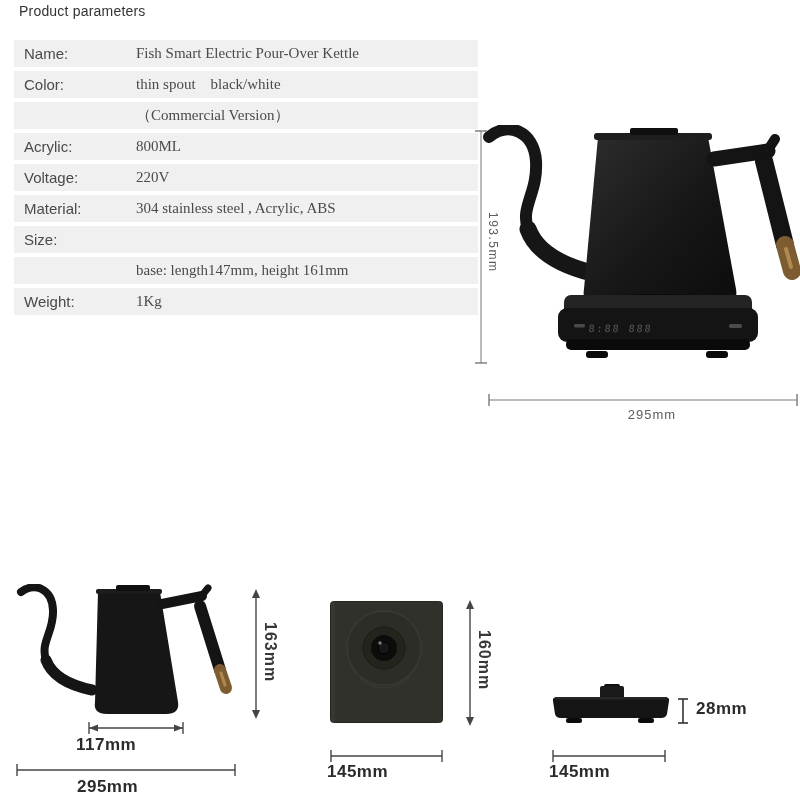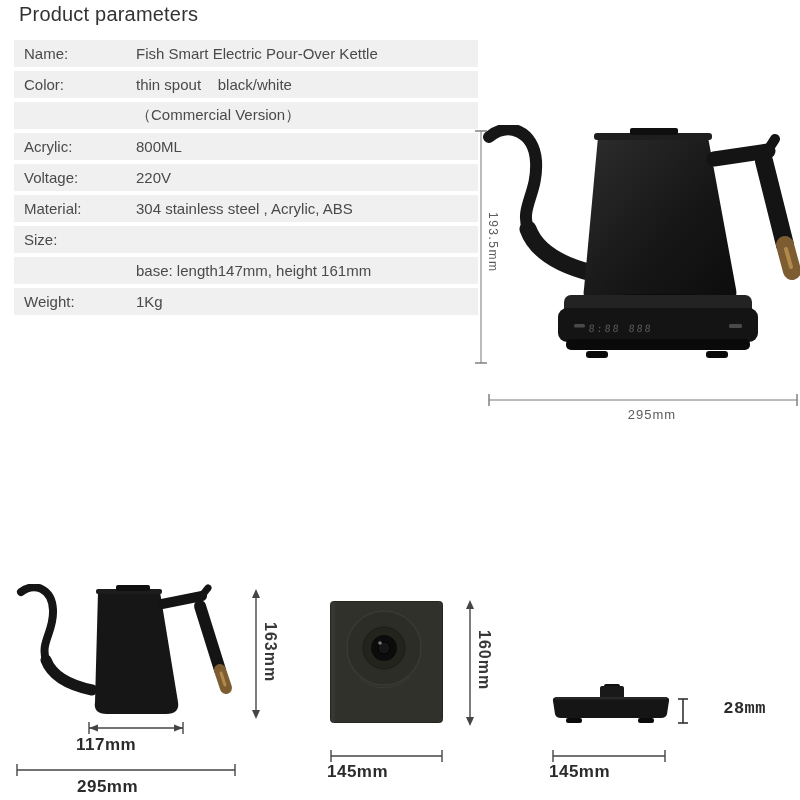--- a/index.html
+++ b/index.html
@@ -2,31 +2,31 @@
 <html><head>
 <meta charset="utf-8">
 <style>
   html,body { margin:0; padding:0; background:#ffffff; }
   .canvas {
     position:relative; width:800px; height:800px; background:#ffffff;
     font-family:"Liberation Sans", sans-serif; overflow:hidden;
   }
   .abs { position:absolute; }
   .title {
-    position:absolute; left:19px; top:3px; font-size:20px; color:#333333;
+    position:absolute; left:19px; top:3px; font-size:14px; color:#333333;
     font-weight:500; letter-spacing:.2px;
   }
   .spec { position:absolute; left:14px; top:40px; width:464px; }
   .spec-row {
     height:27px; margin-bottom:4px; background:#f0f0f0;
     display:flex; align-items:center; padding-left:10px;
     font-size:15px; color:#4a4a4a;
   }
   .spec-label { width:112px; flex:0 0 auto; white-space:pre; }
-  .spec-value { white-space:pre; }
+  .spec-value { white-space:pre;font-family:Liberation Serif, serif; }
   .vlabel-sm {
     position:absolute; writing-mode:vertical-rl; font-size:12px; color:#5c5c5c;
     letter-spacing:1.5px;
   }
   .hlabel-sm { position:absolute; text-align:center; font-size:13px; color:#5c5c5c; letter-spacing:1px; }
   .vlabel-lg {
     position:absolute; writing-mode:vertical-rl; font-size:16px; color:#383838;
     font-weight:600; letter-spacing:1px;
   }
   .hlabel-lg {
@@ -196,21 +196,21 @@
     <rect x="5" y="13" width="112" height="2.5" rx="1" fill="#272727"></rect>
     <rect x="16" y="34" width="16" height="5" rx="2" fill="#0b0b0b"></rect>
     <rect x="88" y="34" width="16" height="5" rx="2" fill="#0b0b0b"></rect>
   </svg>
 
   <svg class="abs" style="left:676px; top:697px;" width="14" height="28" viewBox="0 0 14 28">
     <line x1="7" y1="2" x2="7" y2="26" stroke="#333333" stroke-width="1.6"></line>
     <line x1="2" y1="2" x2="12" y2="2" stroke="#333333" stroke-width="1.6"></line>
     <line x1="2" y1="26" x2="12" y2="26" stroke="#333333" stroke-width="1.6"></line>
   </svg>
-  <div class="hlabel-lg" style="left:696px; top:699px; width:70px; text-align:right;font-family:Liberation Mono, monospace;">28mm</div>
+  <div class="hlabel-lg" style="left:696px; top:699px; width:70px; text-align:left;">28mm</div>
 
   <svg class="abs" style="left:550px; top:749px;" width="118" height="14" viewBox="0 0 118 14">
     <line x1="3" y1="7" x2="115" y2="7" stroke="#454545" stroke-width="1.4"></line>
     <line x1="3" y1="1" x2="3" y2="13" stroke="#454545" stroke-width="1.4"></line>
     <line x1="115" y1="1" x2="115" y2="13" stroke="#454545" stroke-width="1.4"></line>
   </svg>
   <div class="hlabel-lg" style="left:549px; top:762px; width:120px;">145mm</div>
 
 </div>
 

